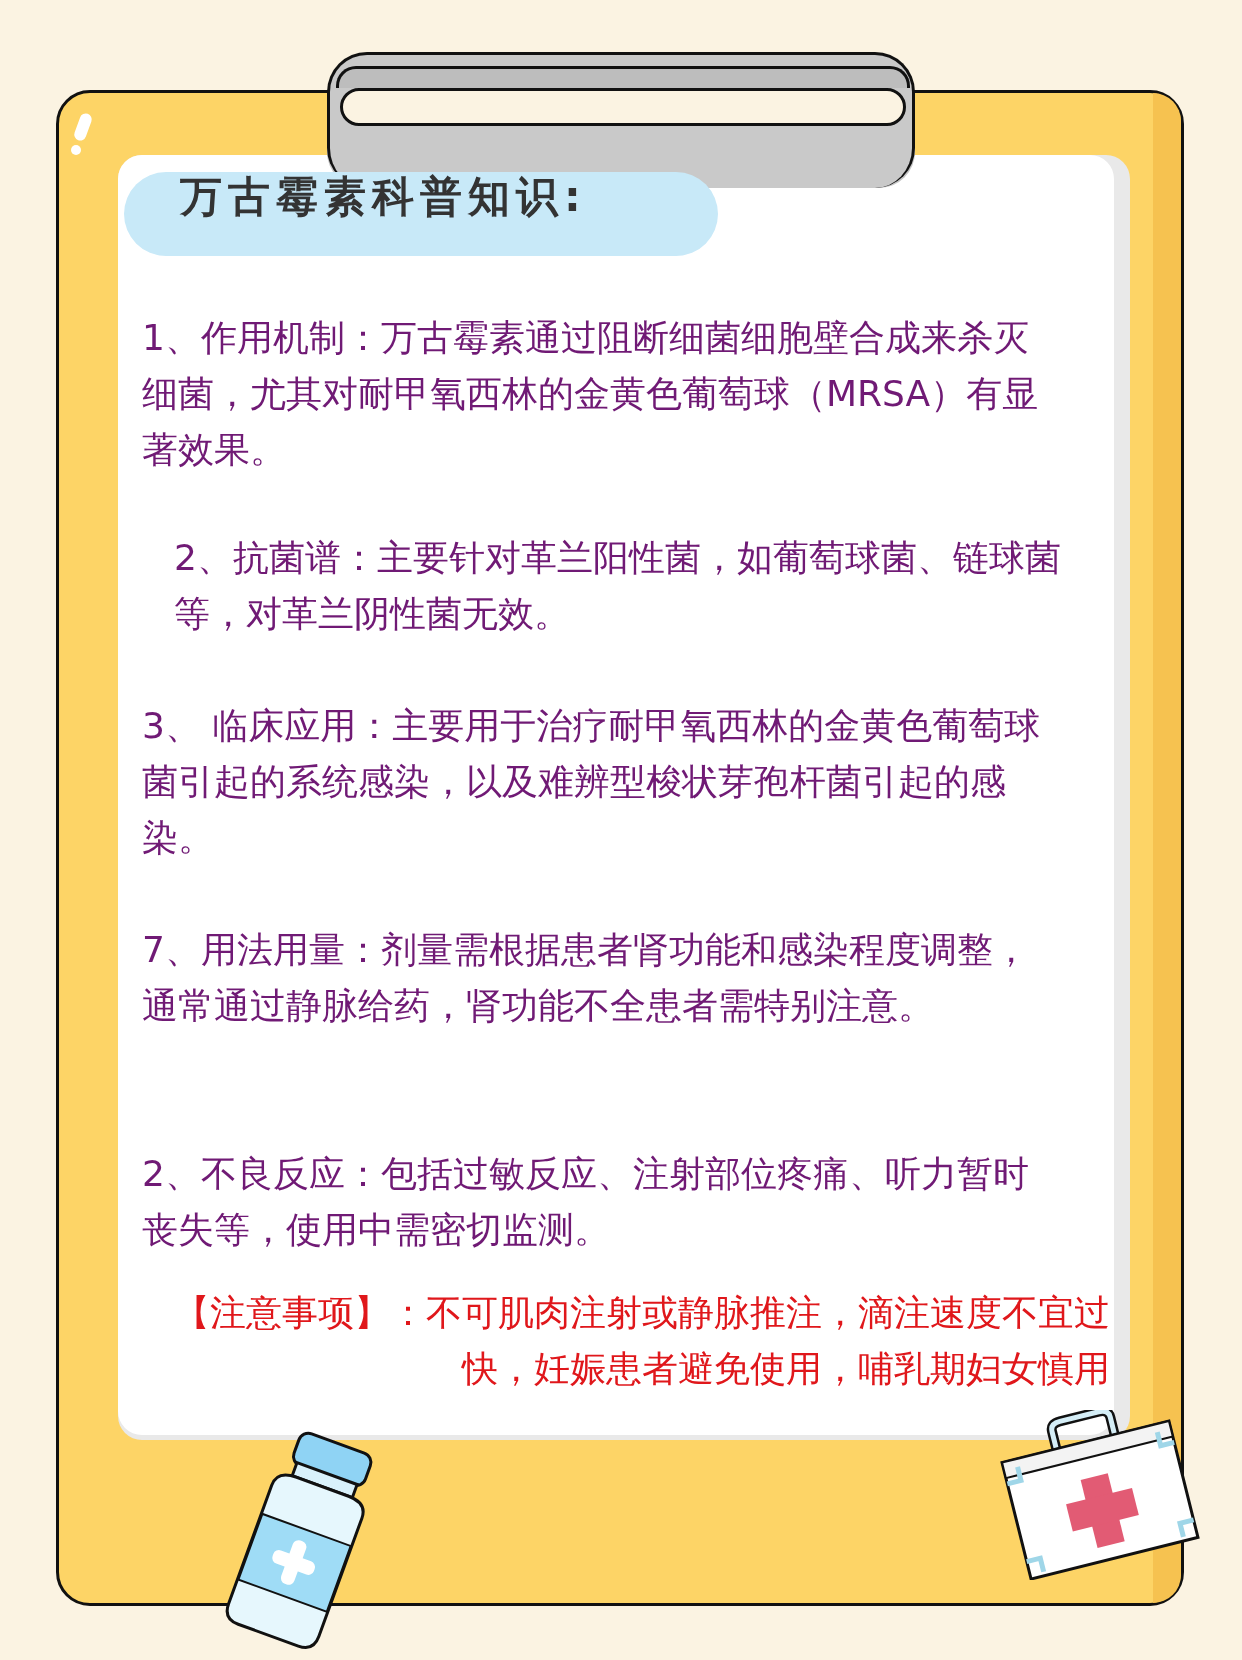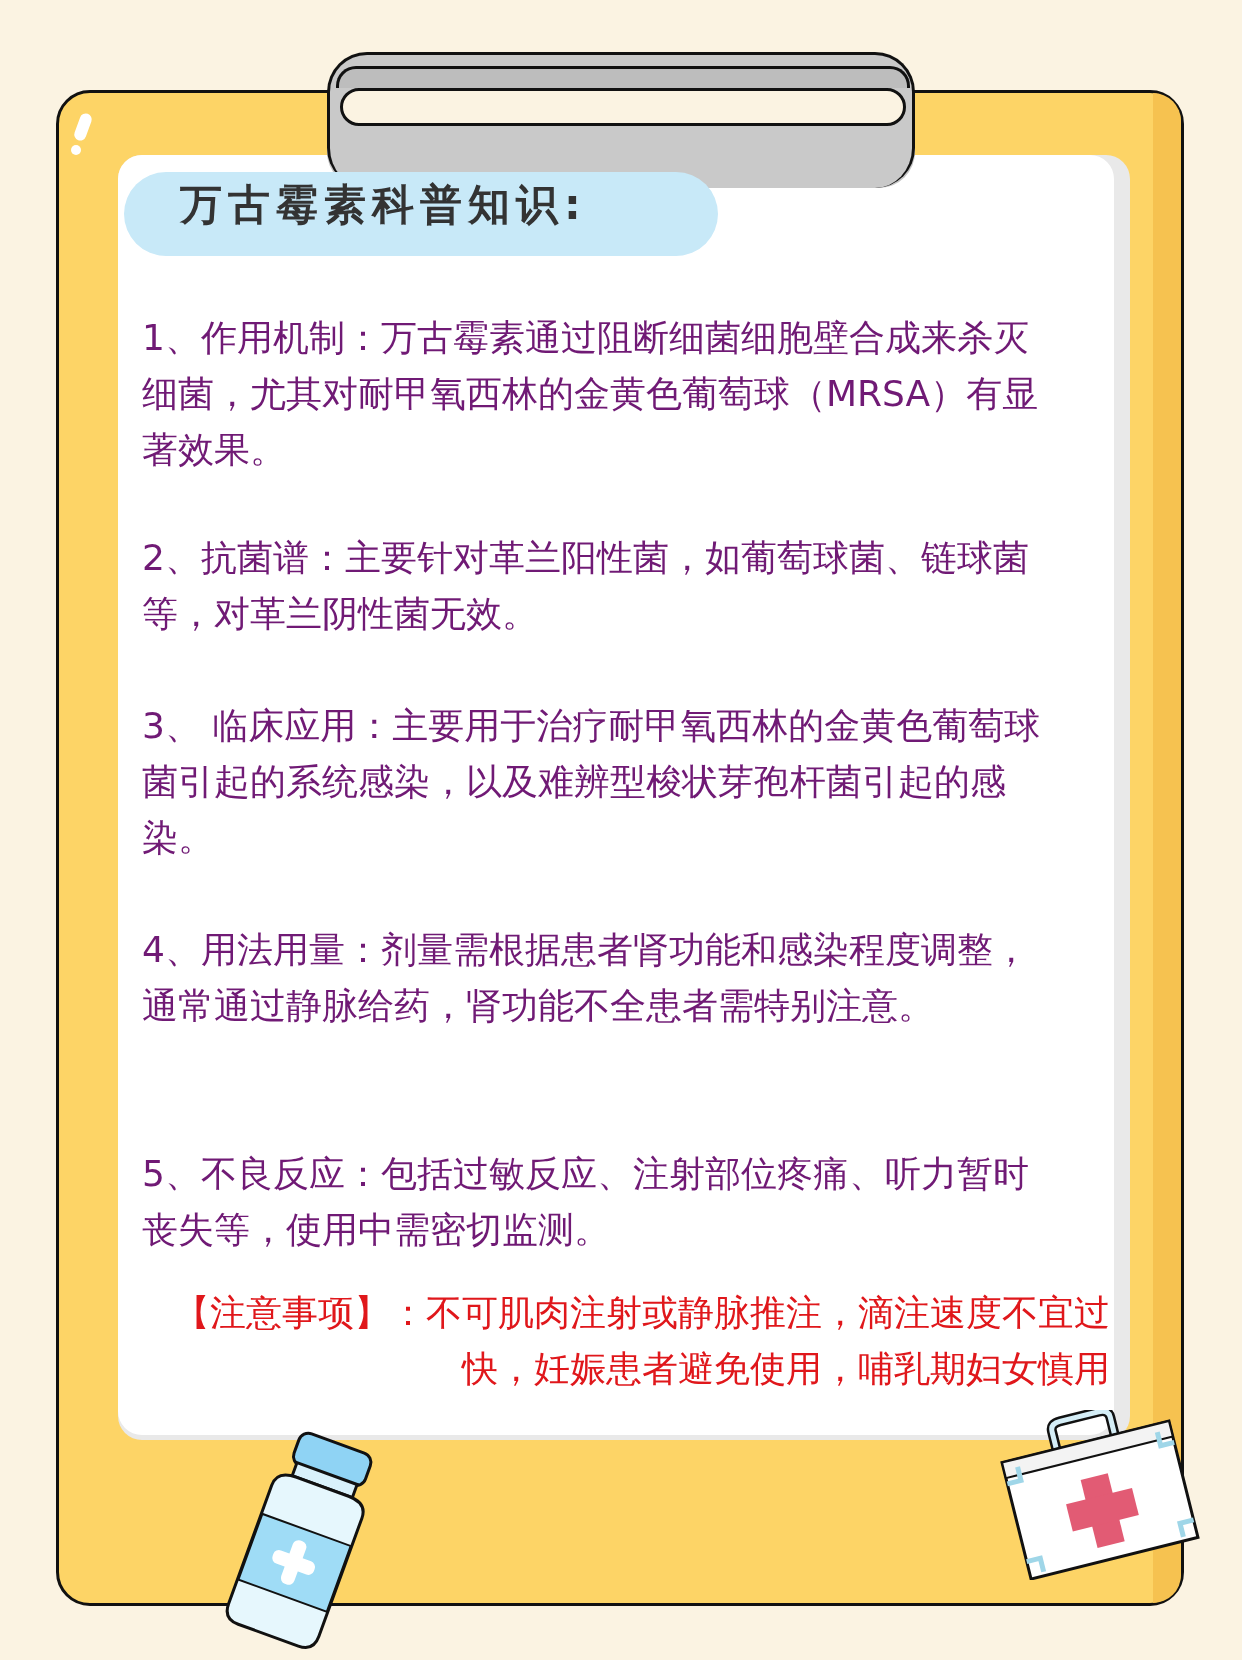--- a/index.html
+++ b/index.html
@@ -40,21 +40,21 @@
   }
   .clip-lower {
     position:absolute; left:327px; top:128px; width:588px; height:60px;
     background:#c4c4c4; border-radius:0 0 36px 36px;
   }
   .title-pill {
     position:absolute; left:124px; top:172px; width:594px; height:84px;
     background:#c8e9f8; border-radius:42px;
   }
   .title {
-    position:absolute; left:180px; top:180px; font-size:42px; font-weight:bold; color:#333;
+    position:absolute; left:180px; top:172px; font-size:42px; font-weight:bold; color:#333;
     letter-spacing:6px; line-height:50px;
   }
   .section {
     position:absolute; left:142px; width:920px; font-size:36px; line-height:56px; color:#701a75;
   }
   .notice {
     position:absolute; left:150px; top:1285px; width:960px; font-size:36px; line-height:56px;
     color:#e0171b; text-align:right;
   }
   .bottle { position:absolute; left:225px; top:1430px; }
@@ -74,24 +74,24 @@
 
 <div class="clip-lower"></div>
 <div class="clip-back"></div>
 <div class="clip-band"></div>
 <div class="clip-inner"></div>
 
 <div class="title-pill"></div>
 <div class="title">万古霉素科普知识:</div>
 
 <div class="section" style="top:310px;">1、作用机制：万古霉素通过阻断细菌细胞壁合成来杀灭细菌，尤其对耐甲氧西林的金黄色葡萄球（MRSA）有显著效果。</div>
-<div class="section" style="top:530px;">2、抗菌谱：主要针对革兰阳性菌，如葡萄球菌、链球菌等，对革兰阴性菌无效。</div>
+<div class="section" style="top:530px;margin-left:32px;">2、抗菌谱：主要针对革兰阳性菌，如葡萄球菌、链球菌等，对革兰阴性菌无效。</div>
 <div class="section" style="top:698px;">3、 临床应用：主要用于治疗耐甲氧西林的金黄色葡萄球菌引起的系统感染，以及难辨型梭状芽孢杆菌引起的感染。</div>
-<div class="section" style="top:922px;">4、用法用量：剂量需根据患者肾功能和感染程度调整，通常通过静脉给药，肾功能不全患者需特别注意。</div>
-<div class="section" style="top:1146px;">5、不良反应：包括过敏反应、注射部位疼痛、听力暂时丧失等，使用中需密切监测。</div>
+<div class="section" style="top:922px;">7、用法用量：剂量需根据患者肾功能和感染程度调整，通常通过静脉给药，肾功能不全患者需特别注意。</div>
+<div class="section" style="top:1146px;">2、不良反应：包括过敏反应、注射部位疼痛、听力暂时丧失等，使用中需密切监测。</div>
 
 <div class="notice">【注意事项】：不可肌肉注射或静脉推注，滴注速度不宜过快，妊娠患者避免使用，哺乳期妇女慎用</div>
 
 <svg class="bottle" width="160" height="220" viewBox="0 0 160 220">
   <g transform="rotate(20 80 110)">
     <rect x="40" y="8" width="76" height="34" rx="10" fill="#8fd3f4" stroke="#111" stroke-width="3"></rect>
     <rect x="46" y="40" width="64" height="14" fill="#d9f1fb" stroke="#111" stroke-width="3"></rect>
     <path d="M30 70 Q30 54 50 54 L106 54 Q126 54 126 70 L126 196 Q126 212 110 212 L46 212 Q30 212 30 196 Z" fill="#e6f7fd" stroke="#111" stroke-width="3"></path>
     <rect x="31" y="100" width="94" height="70" fill="#9fdcf6" stroke="#111" stroke-width="2"></rect>
     <rect x="70" y="112" width="14" height="46" rx="6" fill="#fff"></rect>

